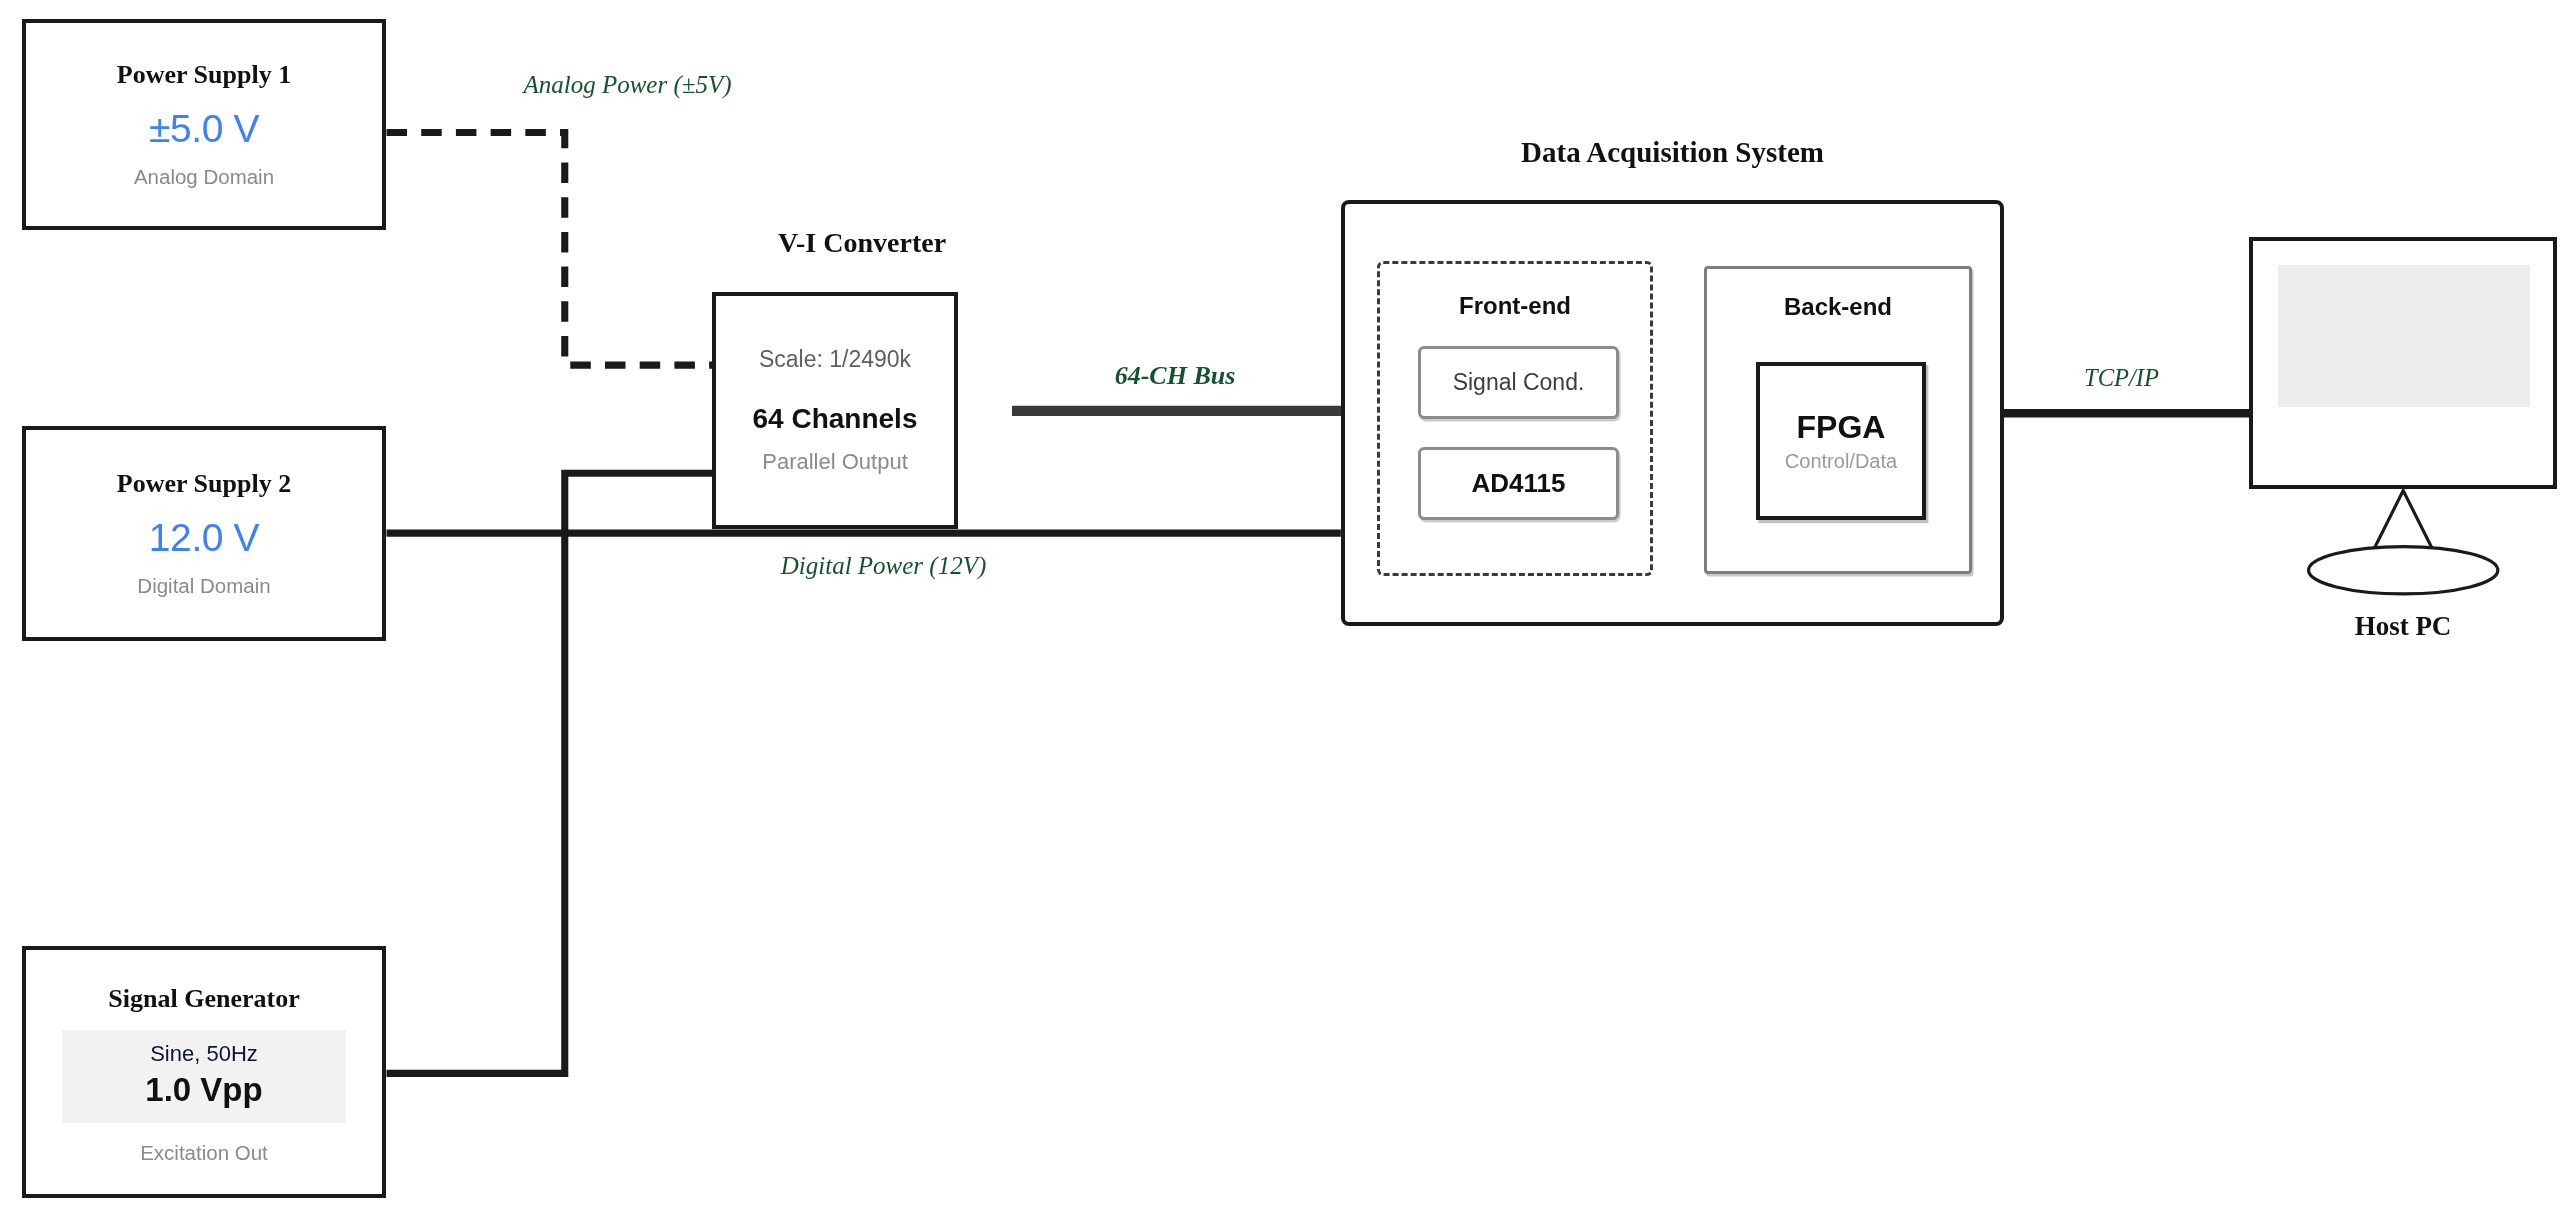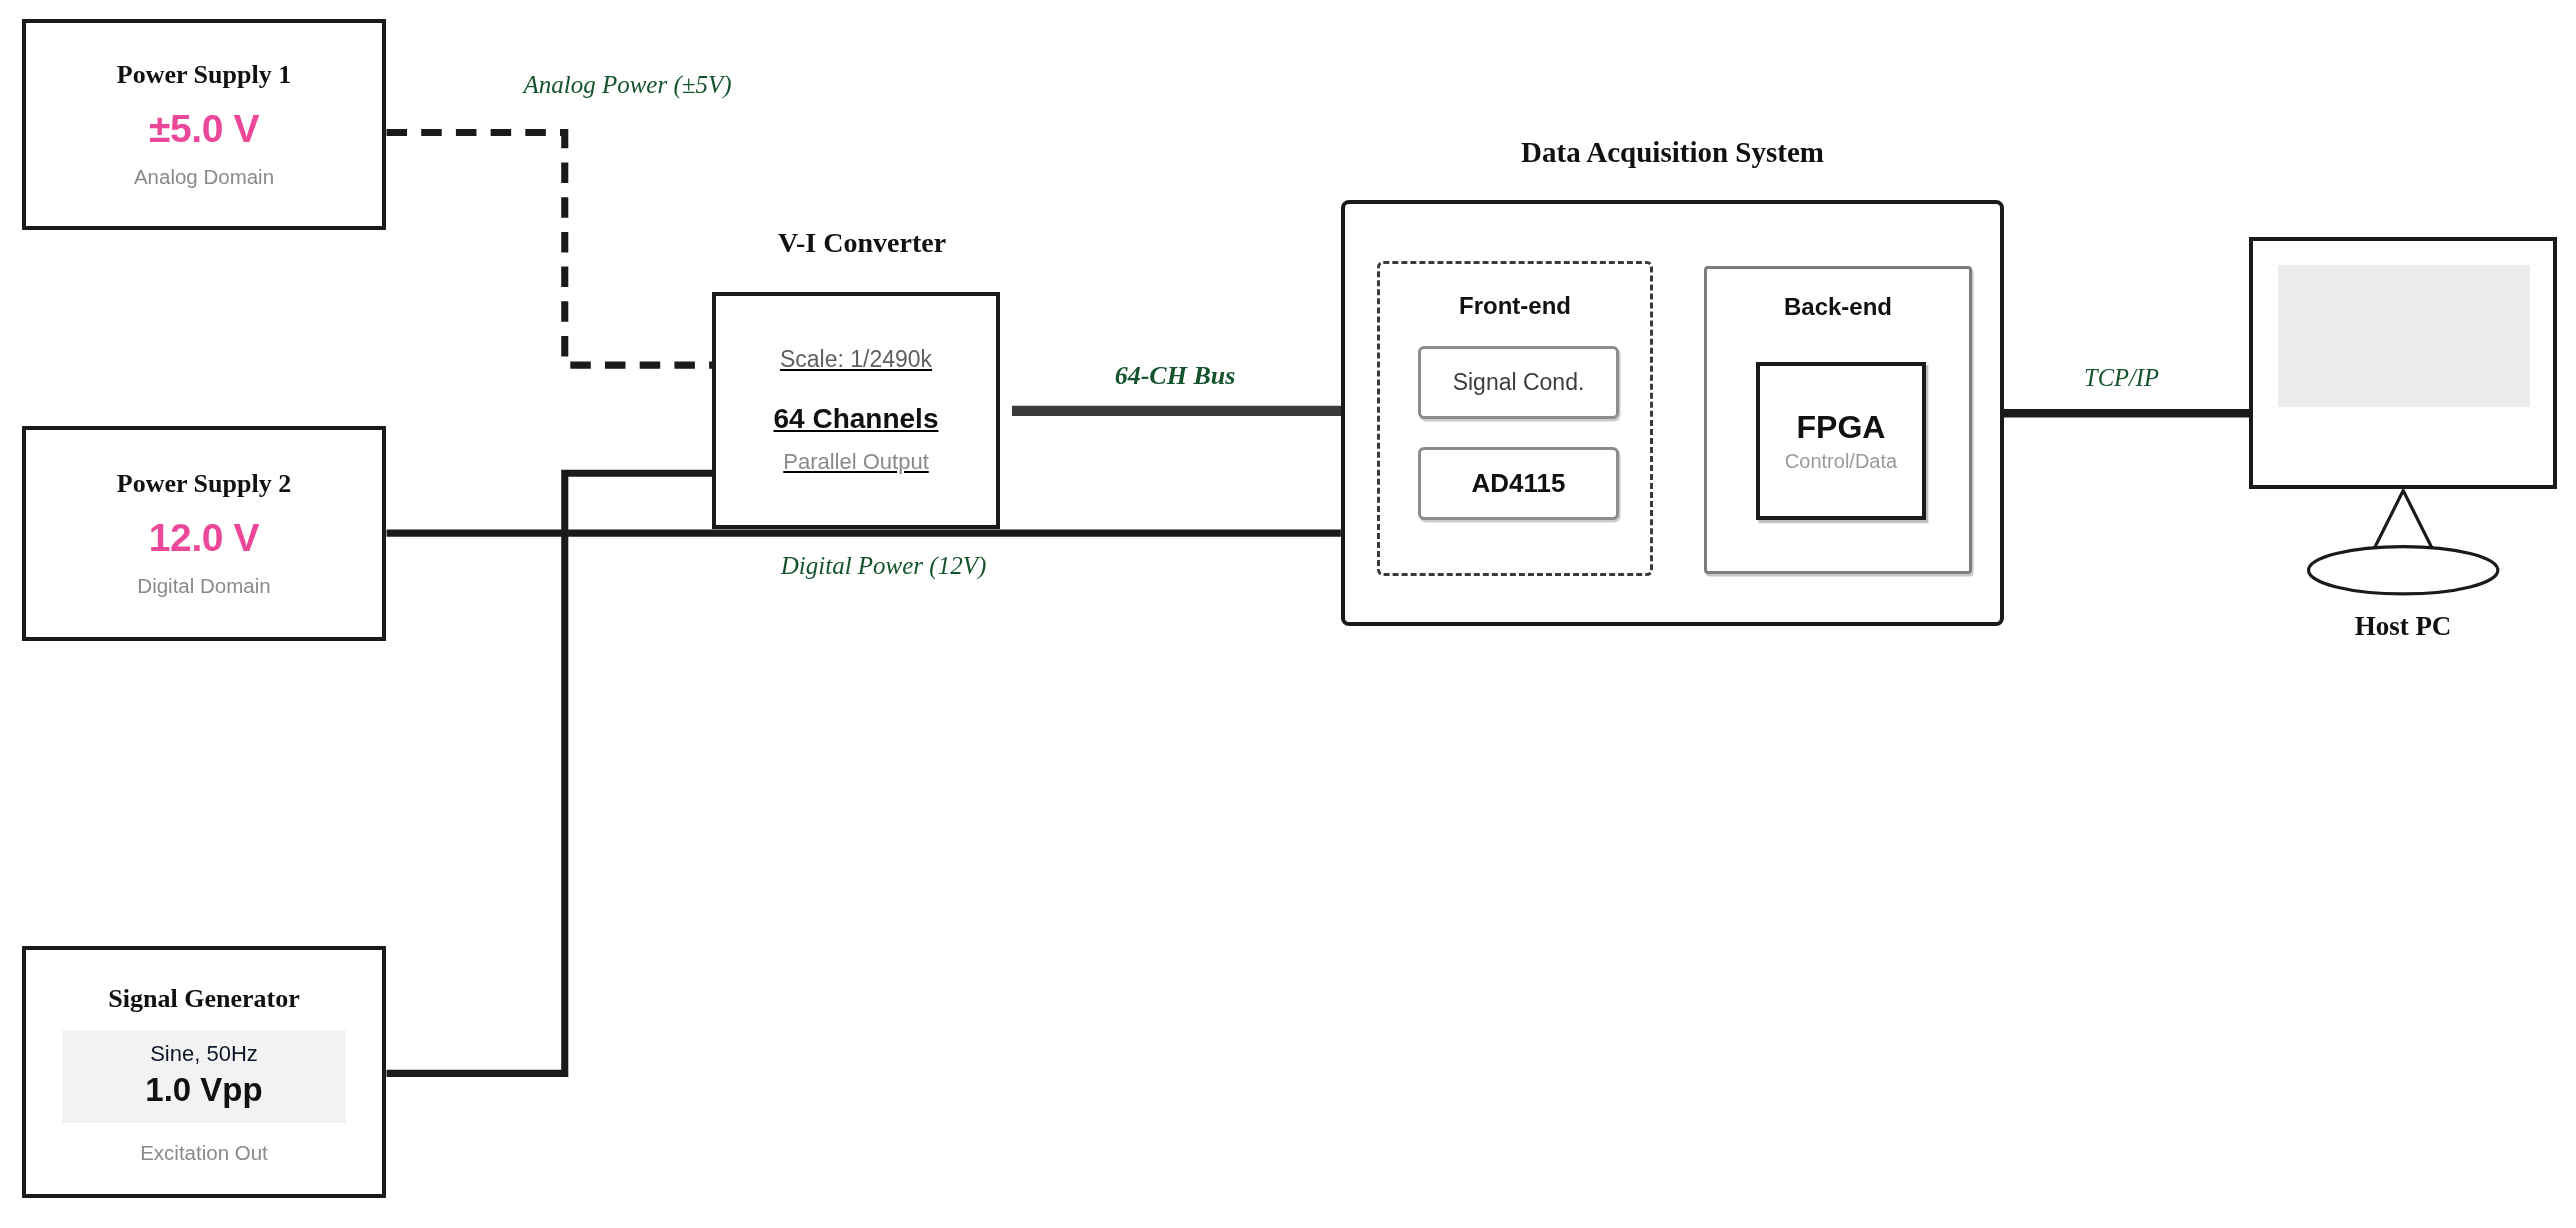--- a/index.html
+++ b/index.html
@@ -53,23 +53,23 @@
 
   
   .sup-title {
     font-family: "Liberation Serif", serif;
     font-weight: bold;
     font-size: 26px;
     color: #111111;
   }
   .sup-value {
     font-family: "Liberation Sans", sans-serif;
-    font-weight: bold;
+    font-weight: normal;
     font-size: 39px;
-    color: #ec4899;
+    color: #3b82f6;
     letter-spacing: -0.4px;
   }
   .sup-sub {
     font-family: "Liberation Sans", sans-serif;
     font-size: 20.5px;
     color: #8a8a8a;
   }
 
   
   .vi-scale {
@@ -288,21 +288,21 @@
     <div class="sup-title" style="margin-top:4.7px;">Signal Generator</div>
     <div class="sg-panel" style="margin-top:16px;">
       <div class="sg-line1">Sine, 50Hz</div>
       <div class="sg-line2" style="margin-top:4.7px;">1.0 Vpp</div>
     </div>
     <div class="sup-sub" style="margin-top:17.4px;">Excitation Out</div>
   </div>
 
   <div class="outer-title" style="left:712px; top:227px; width:300px; font-size:28px;">V-I Converter</div>
 
-  <div class="node" style="left:712px; top:292px; width:288px; height:237px;text-decoration:underline;">
+  <div class="node" style="left:712px; top:292px; width:246px; height:237px;">
     <div class="vi-scale">Scale: 1/2490k</div>
     <div class="vi-main" style="margin-top:30px;">64 Channels</div>
     <div class="vi-sub" style="margin-top:14px;">Parallel Output</div>
   </div>
 
   <div class="outer-title" style="left:1341px; top:136px; width:663px; font-size:29px;">Data Acquisition System</div>
 
   <div class="daq-outer">
 
     <div class="frontend">

